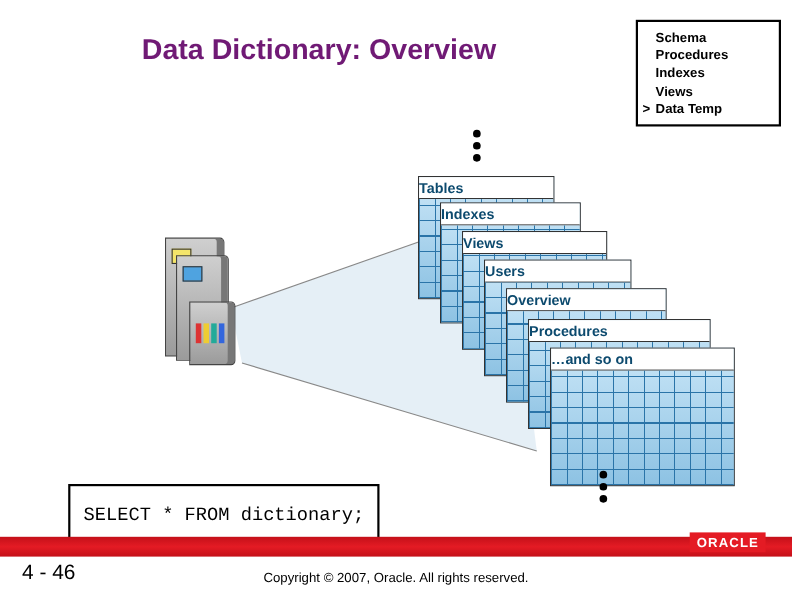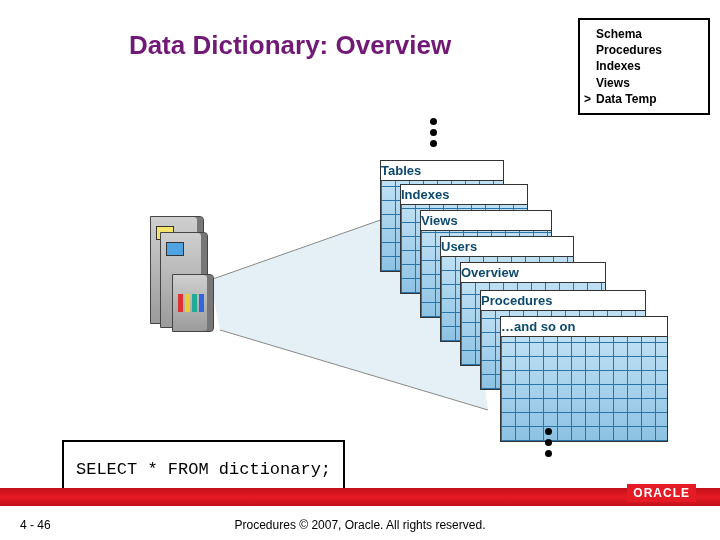--- a/index.html
+++ b/index.html
@@ -54,21 +54,21 @@
   .dots.bottom { left: 545px; top: 428px; }
   .dot { width: 7px; height: 7px; background: #000; border-radius: 50%; }
 
   .beam { position: absolute; left: 180px; top: 180px; width: 320px; height: 260px; pointer-events: none; }
   .beam polygon { fill: rgba(180,210,230,0.35); }
   .beam line { stroke: #888; stroke-width: 1; }
 
   .sql-box { position: absolute; left: 38px; top: 440px; border: 2px solid #000; background: #fff; padding: 18px 12px; font-family: "Courier New", monospace; font-size: 17px; font-weight: normal; letter-spacing: 0; margin-left: 24px; }
 
   .red-bar { position: absolute; left: 0; bottom: 34px; width: 720px; height: 18px; background: linear-gradient(180deg, #c41019, #e41b24, #c41019); }
-  .page-num { position: absolute; left: 20px; bottom: 8px; font-size: 12px; color: #000; }
+  .page-num { position: absolute; left: 20px; bottom: 8px; font-size: 19px; color: #000; }
   .copyright { position: absolute; left: 0; bottom: 8px; width: 720px; text-align: center; font-size: 12px; color: #000; }
   .logo { position: absolute; right: 24px; bottom: 38px; display: flex; align-items: center; gap: 4px; }
   .logo-box { background: #e41b24; color: #fff; font-weight: bold; font-size: 12px; padding: 2px 6px; letter-spacing: 1px; font-family: Arial, sans-serif; }
 </style>
 </head>
 <body>
 
 <div class="slide">
 
   <div class="title">Data Dictionary: Overview</div>
@@ -150,15 +150,15 @@
       <div class="dot"></div>
   </div>
 
   <div class="sql-box">SELECT * FROM dictionary;</div>
 
   <div class="red-bar"></div>
   <div class="logo">
     <div class="logo-box">ORACLE</div>
   </div>
   <div class="page-num">4 - 46</div>
-  <div class="copyright">Procedures © 2007, Oracle. All rights reserved.</div>
+  <div class="copyright">Copyright © 2007, Oracle. All rights reserved.</div>
 
 </div>
 
 </body></html>

